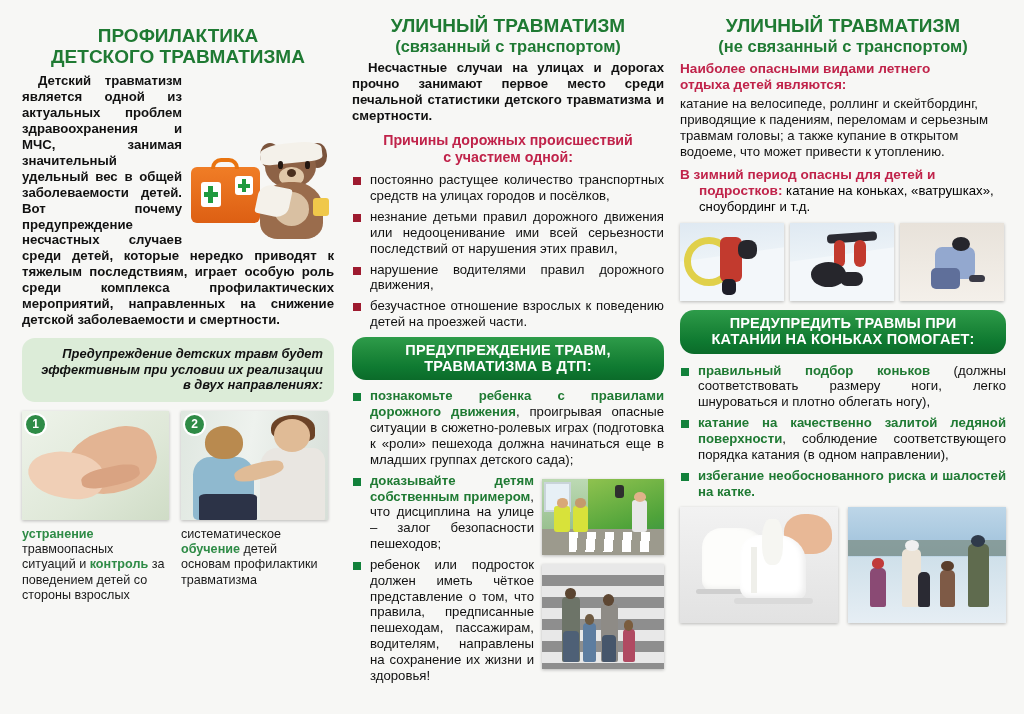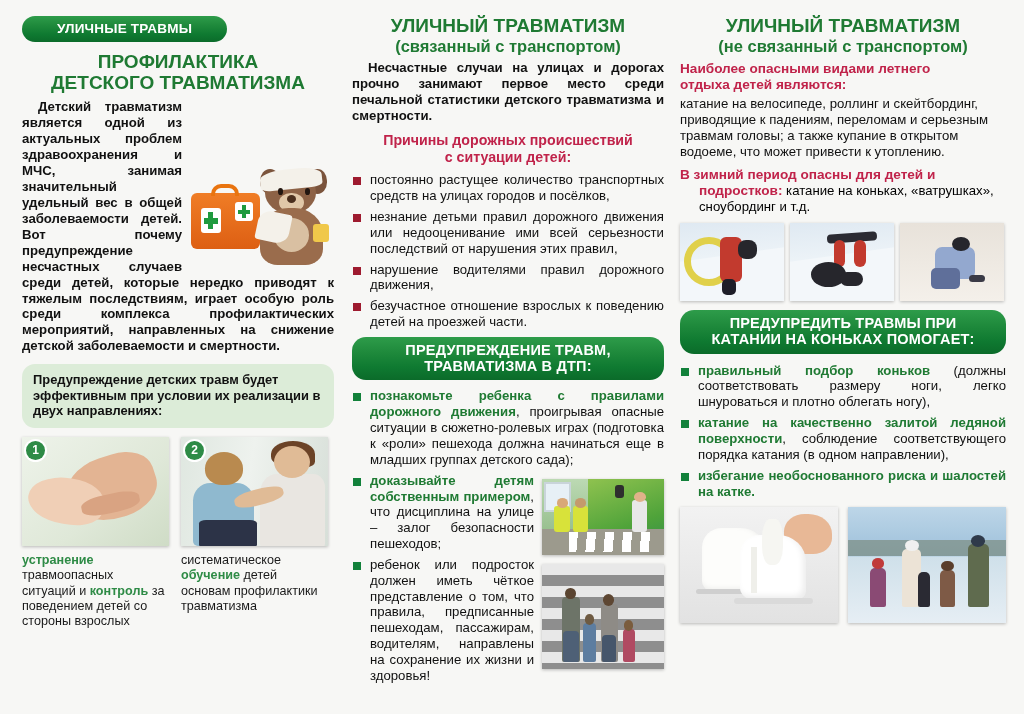--- a/index.html
+++ b/index.html
@@ -40,21 +40,21 @@
   .mintbox {
     background: #dcecd8;
     border-radius: 13px;
     padding: 8px 11px 9px 11px;
     color: #111111;
     font-size: 13.3px;
     line-height: 1.2;
     text-align: justify;
     font-weight: bold;
   }
-  .mintbox.center { text-align: left; }
+  .mintbox.center { text-align: right; font-style: italic; }
 
   
   h2.hd {
     color: #1f7a33;
     font-weight: bold;
     text-align: center;
     line-height: 1.1;
   }
   .hd-big   { font-size: 19px; }
   .hd-sub   { font-size: 16.5px; }
@@ -296,21 +296,20 @@
   .cap { font-size: 12.6px; line-height: 1.22; color:#1a1a1a; }
   .cap .hl { color:#2e8b46; font-weight:bold; }
 </style>
 </head>
 <body>
 
 <div class="page">
 
   <div class="col col-left">
 
-    <div class="pill small" style="width:205px;">УЛИЧНЫЕ ТРАВМЫ</div>
 
 
     <h2 class="hd hd-big" style="margin-top:10px;">ПРОФИЛАКТИКА</h2>
     <h2 class="hd hd-big">ДЕТСКОГО ТРАВМАТИЗМА</h2>
 
     <div style="position:relative; margin-top:5px;">
       <div class="ph scene-teddy" style="float:right; width:146px; height:108px; margin:62px 0 0 6px; shape-outside: inset(0);">
         <div class="kit">
           <div class="handle"></div>
           <div class="cross-box">
@@ -379,21 +378,21 @@
   </div>
 
   <div class="col col-mid">
 
     <h2 class="hd hd-big">УЛИЧНЫЙ ТРАВМАТИЗМ</h2>
     <h2 class="hd hd-sub">(связанный с транспортом)</h2>
 
     <p class="body indent" style="margin-top:5px;">Несчастные случаи на улицах и дорогах прочно занимают первое место среди печальной статистики детского травматизма и смертности.</p>
 
     <div class="hd-red" style="margin-top:8px;">Причины дорожных происшествий</div>
-    <div class="hd-red">с ситуации детей:</div>
+    <div class="hd-red">с участием одной:</div>
 
     <ul class="bl red" style="margin-top:7px;">
       <li>постоянно растущее количество транспортных средств на улицах городов и посёлков,</li>
       <li>незнание детьми  правил дорожного движения или недооценивание ими всей серьезности последствий от нарушения этих правил,</li>
       <li>нарушение водителями правил дорожного движения,</li>
       <li>безучастное отношение взрослых  к поведению детей на проезжей части.</li>
     </ul>
 
     <div class="pill mid" style="margin-top:7px;">
       <div>ПРЕДУПРЕЖДЕНИЕ ТРАВМ,</div>

